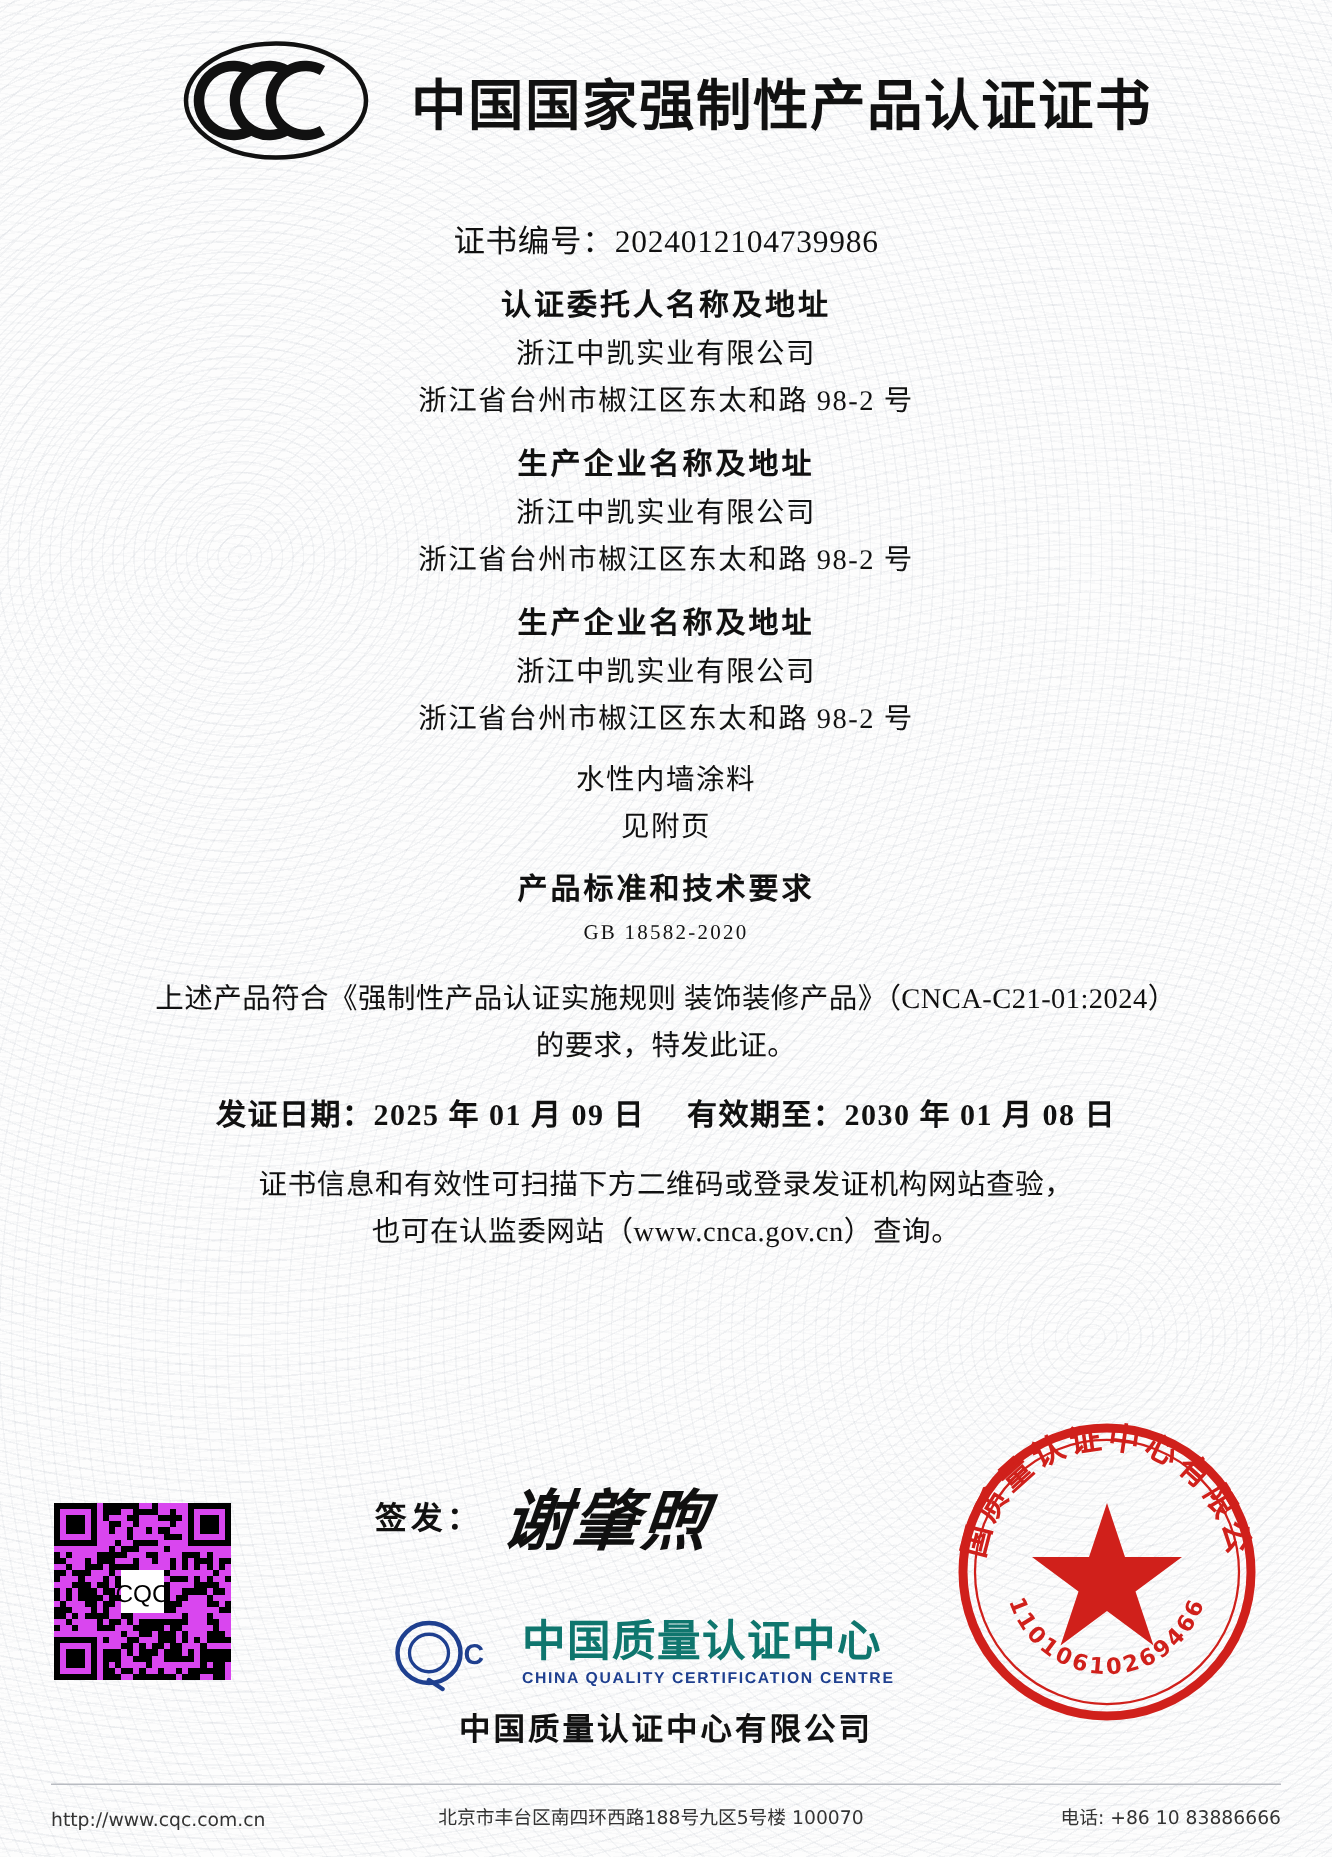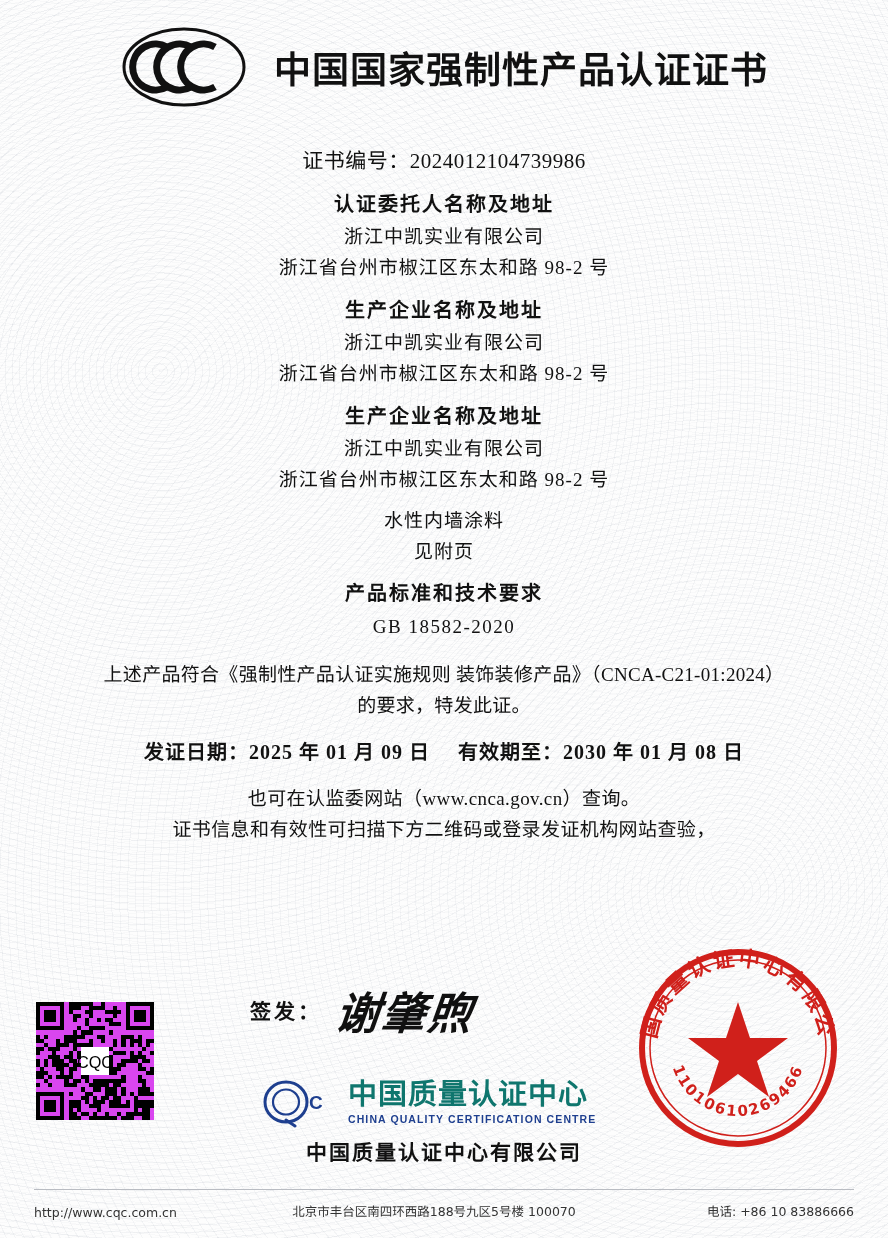--- a/index.html
+++ b/index.html
@@ -83,21 +83,21 @@
     font-size: 20px;
     font-weight: bold;
     letter-spacing: 2px;
     margin-bottom: 2px;
   }
   .sec-line {
     font-size: 19px;
     letter-spacing: 1px;
   }
   .standard-line {
-    font-size: 19px;
+    font-size: 14px;
     letter-spacing: 1.5px;
   }
   .statement {
     margin-top: 18px;
     font-size: 19px;
     letter-spacing: 0.3px;
     line-height: 1.75;
   }
   .dates {
     margin-top: 14px;
@@ -280,22 +280,22 @@
     <div class="statement">
       <div class="line">上述产品符合《强制性产品认证实施规则 装饰装修产品》（CNCA-C21-01:2024）</div>
       <div class="line">的要求，特发此证。</div>
     </div>
 
     <div class="line dates">
       <span>发证日期：</span><span>2025 年 01 月 09 日</span><span class="gap"></span><span>有效期至：</span><span>2030 年 01 月 08 日</span>
     </div>
 
     <div class="notice">
+      <div class="line">证书信息和有效性可扫描下方二维码或登录发证机构网站查验，</div>
       <div class="line">也可在认监委网站（www.cnca.gov.cn）查询。</div>
-      <div class="line">证书信息和有效性可扫描下方二维码或登录发证机构网站查验，</div>
     </div>
   </div>
 
   <div class="lower">
 
     <div class="qr">
       <svg id="qr-svg" viewBox="0 0 29 29" width="118" height="118" shape-rendering="crispEdges" aria-hidden="true">
           <path d="M0 0h1v1h-1zM1 0h1v1h-1zM2 0h1v1h-1zM3 0h1v1h-1zM4 0h1v1h-1zM5 0h1v1h-1zM6 0h1v1h-1zM8 0h1v1h-1zM9 0h1v1h-1zM10 0h1v1h-1zM11 0h1v1h-1zM12 0h1v1h-1zM13 0h1v1h-1zM16 0h1v1h-1zM22 0h1v1h-1zM23 0h1v1h-1zM24 0h1v1h-1zM25 0h1v1h-1zM26 0h1v1h-1zM27 0h1v1h-1zM28 0h1v1h-1zM0 1h1v1h-1zM6 1h1v1h-1zM8 1h1v1h-1zM9 1h1v1h-1zM10 1h1v1h-1zM13 1h1v1h-1zM14 1h1v1h-1zM15 1h1v1h-1zM16 1h1v1h-1zM19 1h1v1h-1zM22 1h1v1h-1zM28 1h1v1h-1zM0 2h1v1h-1zM2 2h1v1h-1zM3 2h1v1h-1zM4 2h1v1h-1zM6 2h1v1h-1zM8 2h1v1h-1zM12 2h1v1h-1zM13 2h1v1h-1zM17 2h1v1h-1zM18 2h1v1h-1zM19 2h1v1h-1zM20 2h1v1h-1zM22 2h1v1h-1zM24 2h1v1h-1zM25 2h1v1h-1zM26 2h1v1h-1zM28 2h1v1h-1zM0 3h1v1h-1zM2 3h1v1h-1zM3 3h1v1h-1zM4 3h1v1h-1zM6 3h1v1h-1zM9 3h1v1h-1zM10 3h1v1h-1zM13 3h1v1h-1zM19 3h1v1h-1zM22 3h1v1h-1zM24 3h1v1h-1zM25 3h1v1h-1zM26 3h1v1h-1zM28 3h1v1h-1zM0 4h1v1h-1zM2 4h1v1h-1zM3 4h1v1h-1zM4 4h1v1h-1zM6 4h1v1h-1zM9 4h1v1h-1zM12 4h1v1h-1zM15 4h1v1h-1zM17 4h1v1h-1zM18 4h1v1h-1zM22 4h1v1h-1zM24 4h1v1h-1zM25 4h1v1h-1zM26 4h1v1h-1zM28 4h1v1h-1zM0 5h1v1h-1zM6 5h1v1h-1zM12 5h1v1h-1zM18 5h1v1h-1zM19 5h1v1h-1zM20 5h1v1h-1zM22 5h1v1h-1zM28 5h1v1h-1zM0 6h1v1h-1zM1 6h1v1h-1zM2 6h1v1h-1zM3 6h1v1h-1zM4 6h1v1h-1zM5 6h1v1h-1zM6 6h1v1h-1zM10 6h1v1h-1zM13 6h1v1h-1zM14 6h1v1h-1zM15 6h1v1h-1zM16 6h1v1h-1zM22 6h1v1h-1zM23 6h1v1h-1zM24 6h1v1h-1zM25 6h1v1h-1zM26 6h1v1h-1zM27 6h1v1h-1zM28 6h1v1h-1zM9 7h1v1h-1zM11 7h1v1h-1zM12 7h1v1h-1zM13 7h1v1h-1zM18 7h1v1h-1zM0 8h1v1h-1zM2 8h1v1h-1zM7 8h1v1h-1zM8 8h1v1h-1zM9 8h1v1h-1zM10 8h1v1h-1zM11 8h1v1h-1zM15 8h1v1h-1zM16 8h1v1h-1zM21 8h1v1h-1zM22 8h1v1h-1zM23 8h1v1h-1zM25 8h1v1h-1zM0 9h1v1h-1zM1 9h1v1h-1zM5 9h1v1h-1zM7 9h1v1h-1zM8 9h1v1h-1zM9 9h1v1h-1zM13 9h1v1h-1zM16 9h1v1h-1zM19 9h1v1h-1zM21 9h1v1h-1zM23 9h1v1h-1zM24 9h1v1h-1zM25 9h1v1h-1zM27 9h1v1h-1zM28 9h1v1h-1zM2 10h1v1h-1zM5 10h1v1h-1zM6 10h1v1h-1zM7 10h1v1h-1zM9 10h1v1h-1zM10 10h1v1h-1zM11 10h1v1h-1zM12 10h1v1h-1zM13 10h1v1h-1zM19 10h1v1h-1zM21 10h1v1h-1zM23 10h1v1h-1zM25 10h1v1h-1zM27 10h1v1h-1zM0 11h1v1h-1zM1 11h1v1h-1zM3 11h1v1h-1zM4 11h1v1h-1zM5 11h1v1h-1zM9 11h1v1h-1zM14 11h1v1h-1zM15 11h1v1h-1zM16 11h1v1h-1zM17 11h1v1h-1zM18 11h1v1h-1zM26 11h1v1h-1zM0 12h1v1h-1zM4 12h1v1h-1zM8 12h1v1h-1zM10 12h1v1h-1zM11 12h1v1h-1zM13 12h1v1h-1zM14 12h1v1h-1zM15 12h1v1h-1zM16 12h1v1h-1zM17 12h1v1h-1zM19 12h1v1h-1zM20 12h1v1h-1zM21 12h1v1h-1zM23 12h1v1h-1zM25 12h1v1h-1zM28 12h1v1h-1zM3 13h1v1h-1zM4 13h1v1h-1zM5 13h1v1h-1zM7 13h1v1h-1zM8 13h1v1h-1zM10 13h1v1h-1zM11 13h1v1h-1zM12 13h1v1h-1zM15 13h1v1h-1zM16 13h1v1h-1zM18 13h1v1h-1zM23 13h1v1h-1zM24 13h1v1h-1zM25 13h1v1h-1zM26 13h1v1h-1zM0 14h1v1h-1zM2 14h1v1h-1zM4 14h1v1h-1zM5 14h1v1h-1zM6 14h1v1h-1zM8 14h1v1h-1zM9 14h1v1h-1zM16 14h1v1h-1zM17 14h1v1h-1zM18 14h1v1h-1zM21 14h1v1h-1zM22 14h1v1h-1zM23 14h1v1h-1zM24 14h1v1h-1zM26 14h1v1h-1zM27 14h1v1h-1zM0 15h1v1h-1zM2 15h1v1h-1zM4 15h1v1h-1zM5 15h1v1h-1zM6 15h1v1h-1zM7 15h1v1h-1zM9 15h1v1h-1zM10 15h1v1h-1zM16 15h1v1h-1zM17 15h1v1h-1zM18 15h1v1h-1zM20 15h1v1h-1zM21 15h1v1h-1zM25 15h1v1h-1zM1 16h1v1h-1zM5 16h1v1h-1zM6 16h1v1h-1zM8 16h1v1h-1zM9 16h1v1h-1zM11 16h1v1h-1zM16 16h1v1h-1zM18 16h1v1h-1zM19 16h1v1h-1zM20 16h1v1h-1zM25 16h1v1h-1zM26 16h1v1h-1zM28 16h1v1h-1zM0 17h1v1h-1zM1 17h1v1h-1zM2 17h1v1h-1zM6 17h1v1h-1zM8 17h1v1h-1zM11 17h1v1h-1zM12 17h1v1h-1zM16 17h1v1h-1zM17 17h1v1h-1zM18 17h1v1h-1zM19 17h1v1h-1zM27 17h1v1h-1zM28 17h1v1h-1zM0 18h1v1h-1zM1 18h1v1h-1zM3 18h1v1h-1zM5 18h1v1h-1zM6 18h1v1h-1zM7 18h1v1h-1zM8 18h1v1h-1zM11 18h1v1h-1zM12 18h1v1h-1zM21 18h1v1h-1zM25 18h1v1h-1zM2 19h1v1h-1zM7 19h1v1h-1zM9 19h1v1h-1zM10 19h1v1h-1zM12 19h1v1h-1zM14 19h1v1h-1zM15 19h1v1h-1zM16 19h1v1h-1zM17 19h1v1h-1zM18 19h1v1h-1zM19 19h1v1h-1zM20 19h1v1h-1zM21 19h1v1h-1zM25 19h1v1h-1zM26 19h1v1h-1zM0 20h1v1h-1zM3 20h1v1h-1zM7 20h1v1h-1zM8 20h1v1h-1zM9 20h1v1h-1zM13 20h1v1h-1zM14 20h1v1h-1zM15 20h1v1h-1zM16 20h1v1h-1zM17 20h1v1h-1zM19 20h1v1h-1zM20 20h1v1h-1zM26 20h1v1h-1zM11 21h1v1h-1zM14 21h1v1h-1zM15 21h1v1h-1zM17 21h1v1h-1zM18 21h1v1h-1zM19 21h1v1h-1zM21 21h1v1h-1zM25 21h1v1h-1zM26 21h1v1h-1zM27 21h1v1h-1zM0 22h1v1h-1zM1 22h1v1h-1zM2 22h1v1h-1zM3 22h1v1h-1zM4 22h1v1h-1zM5 22h1v1h-1zM6 22h1v1h-1zM8 22h1v1h-1zM12 22h1v1h-1zM13 22h1v1h-1zM17 22h1v1h-1zM18 22h1v1h-1zM19 22h1v1h-1zM21 22h1v1h-1zM23 22h1v1h-1zM25 22h1v1h-1zM26 22h1v1h-1zM27 22h1v1h-1zM28 22h1v1h-1zM0 23h1v1h-1zM6 23h1v1h-1zM11 23h1v1h-1zM12 23h1v1h-1zM14 23h1v1h-1zM16 23h1v1h-1zM17 23h1v1h-1zM19 23h1v1h-1zM20 23h1v1h-1zM24 23h1v1h-1zM0 24h1v1h-1zM2 24h1v1h-1zM3 24h1v1h-1zM4 24h1v1h-1zM6 24h1v1h-1zM8 24h1v1h-1zM9 24h1v1h-1zM10 24h1v1h-1zM12 24h1v1h-1zM14 24h1v1h-1zM15 24h1v1h-1zM16 24h1v1h-1zM18 24h1v1h-1zM19 24h1v1h-1zM20 24h1v1h-1zM22 24h1v1h-1zM24 24h1v1h-1zM25 24h1v1h-1zM26 24h1v1h-1zM27 24h1v1h-1zM28 24h1v1h-1zM0 25h1v1h-1zM2 25h1v1h-1zM3 25h1v1h-1zM4 25h1v1h-1zM6 25h1v1h-1zM8 25h1v1h-1zM9 25h1v1h-1zM10 25h1v1h-1zM13 25h1v1h-1zM14 25h1v1h-1zM15 25h1v1h-1zM18 25h1v1h-1zM19 25h1v1h-1zM20 25h1v1h-1zM21 25h1v1h-1zM22 25h1v1h-1zM24 25h1v1h-1zM25 25h1v1h-1zM26 25h1v1h-1zM27 25h1v1h-1zM28 25h1v1h-1zM0 26h1v1h-1zM2 26h1v1h-1zM3 26h1v1h-1zM4 26h1v1h-1zM6 26h1v1h-1zM8 26h1v1h-1zM10 26h1v1h-1zM15 26h1v1h-1zM24 26h1v1h-1zM26 26h1v1h-1zM27 26h1v1h-1zM0 27h1v1h-1zM6 27h1v1h-1zM8 27h1v1h-1zM9 27h1v1h-1zM11 27h1v1h-1zM12 27h1v1h-1zM14 27h1v1h-1zM17 27h1v1h-1zM20 27h1v1h-1zM22 27h1v1h-1zM23 27h1v1h-1zM24 27h1v1h-1zM25 27h1v1h-1zM26 27h1v1h-1zM27 27h1v1h-1zM0 28h1v1h-1zM1 28h1v1h-1zM2 28h1v1h-1zM3 28h1v1h-1zM4 28h1v1h-1zM5 28h1v1h-1zM6 28h1v1h-1zM8 28h1v1h-1zM9 28h1v1h-1zM10 28h1v1h-1zM13 28h1v1h-1zM14 28h1v1h-1zM15 28h1v1h-1zM16 28h1v1h-1zM17 28h1v1h-1zM18 28h1v1h-1zM19 28h1v1h-1zM21 28h1v1h-1zM22 28h1v1h-1zM23 28h1v1h-1zM26 28h1v1h-1zM27 28h1v1h-1z" fill="#000"></path>
           <rect x="11" y="11" width="7" height="7" fill="#fff"></rect>
           <text x="14.5" y="16.3" text-anchor="middle" font-size="4" font-family="Liberation Sans, sans-serif" fill="#000">CQC</text>

